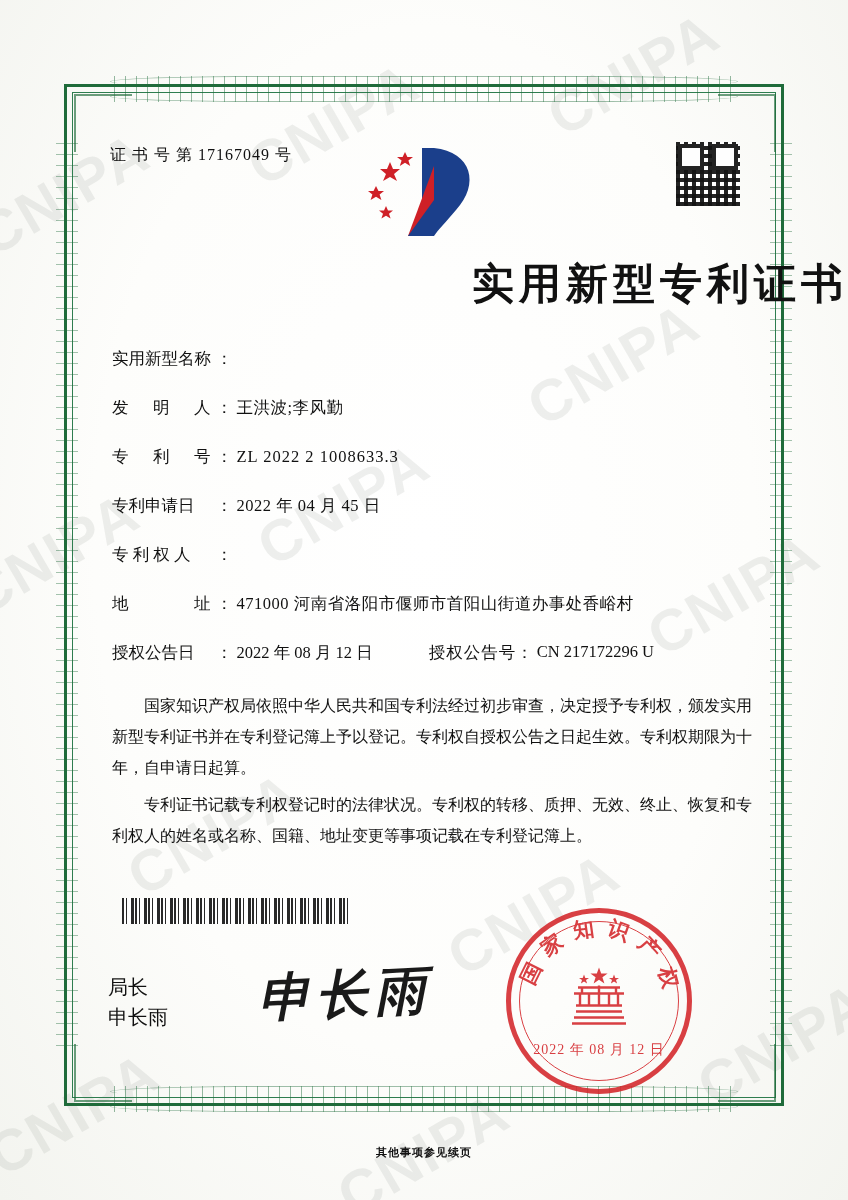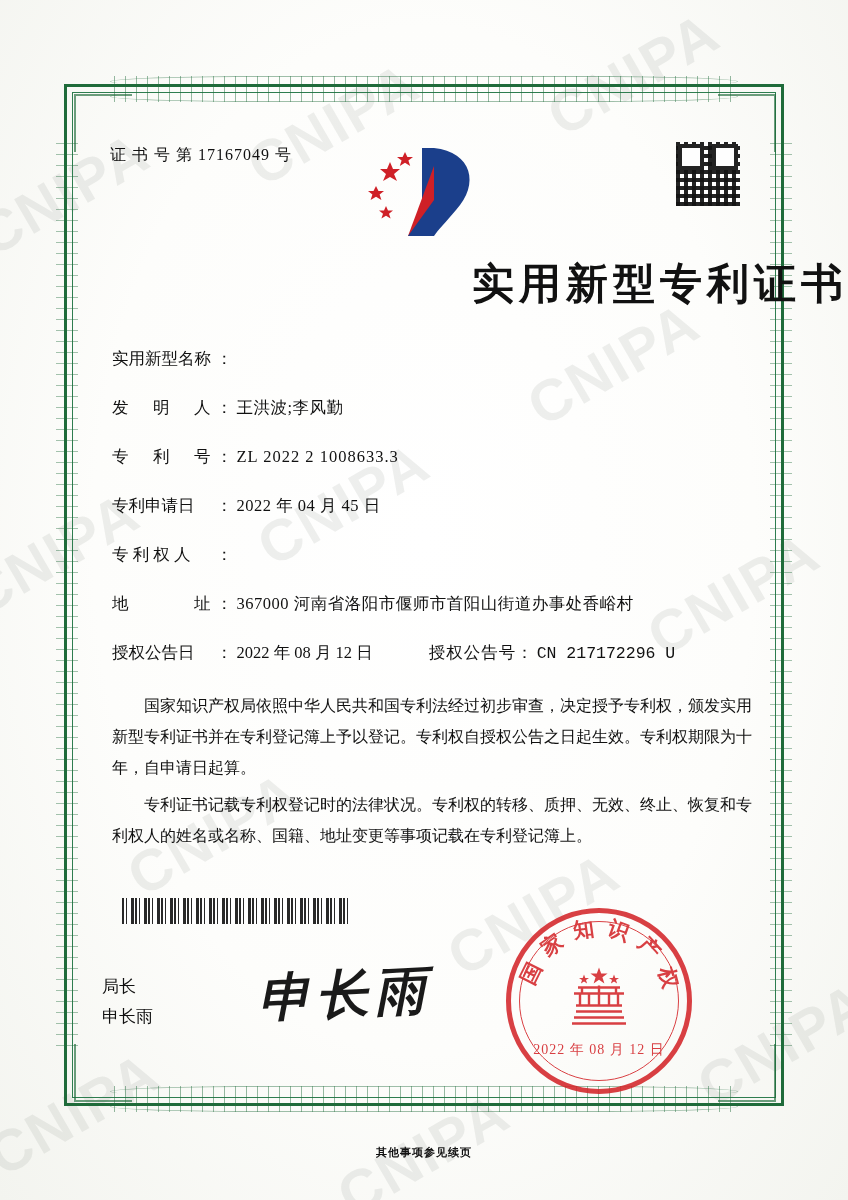--- a/index.html
+++ b/index.html
@@ -173,21 +173,21 @@
   .lab {
     width: 104px;
     flex: 0 0 104px;
     letter-spacing: 4px;
     white-space: nowrap;
   }
   .lab.tight { letter-spacing: 0px; }
   .colon { flex: 0 0 auto; margin-right: 4px; }
   .val { flex: 1 1 auto; letter-spacing: .5px; }
   .val.mono { font-family: "Liberation Serif", serif; letter-spacing: 1px; }
-  .grant-second { margin-left: 56px; display: flex; align-items: center; font-family: Liberation Mono, monospace; }
+  .grant-second { margin-left: 56px; display: flex; align-items: flex-start; }
   .grant-second .lab2 { letter-spacing: 1px; white-space: nowrap; }
 
   
   .paras {
     position: absolute;
     left: 112px; top: 690px;
     width: 640px;
     font-size: 16px;
     color: #111;
     line-height: 31px;
@@ -202,22 +202,22 @@
     width: 228px; height: 26px;
     background-image: repeating-linear-gradient(90deg,
       #111 0 2px, #fff 2px 4px, #111 4px 5px, #fff 5px 9px,
       #111 9px 12px, #fff 12px 13px);
     opacity: .9;
   }
 
   
   .sig-label {
     position: absolute;
-    left: 102px; top: 972px;
-    font-size: 17px;
+    left: 108px; top: 972px;
+    font-size: 20px;
     line-height: 30px;
     color: #111;
   }
   .sig-script {
     position: absolute;
     left: 258px; top: 960px;
     font-size: 52px;
     font-family: "DejaVu Serif", serif;
     font-style: italic;
     font-weight: bold;
@@ -356,21 +356,21 @@
     </div>
 
     <div class="row">
       <span class="lab tight">专 利 权 人</span>
       <span class="colon">：</span>
     </div>
 
     <div class="row">
       <span class="lab">地　　　址</span>
       <span class="colon">：</span>
-      <span class="val">367000 河南省洛阳市偃师市首阳山街道办事处香峪村</span>
+      <span class="val">471000 河南省洛阳市偃师市首阳山街道办事处香峪村</span>
     </div>
 
     <div class="row">
       <span class="lab tight">授权公告日</span>
       <span class="colon">：</span>
       <span>2022 年 08 月 12 日</span>
       <span class="grant-second">
         <span class="lab2">授权公告号</span>
         <span class="colon">：</span>
         <span class="mono">CN 217172296 U</span>

